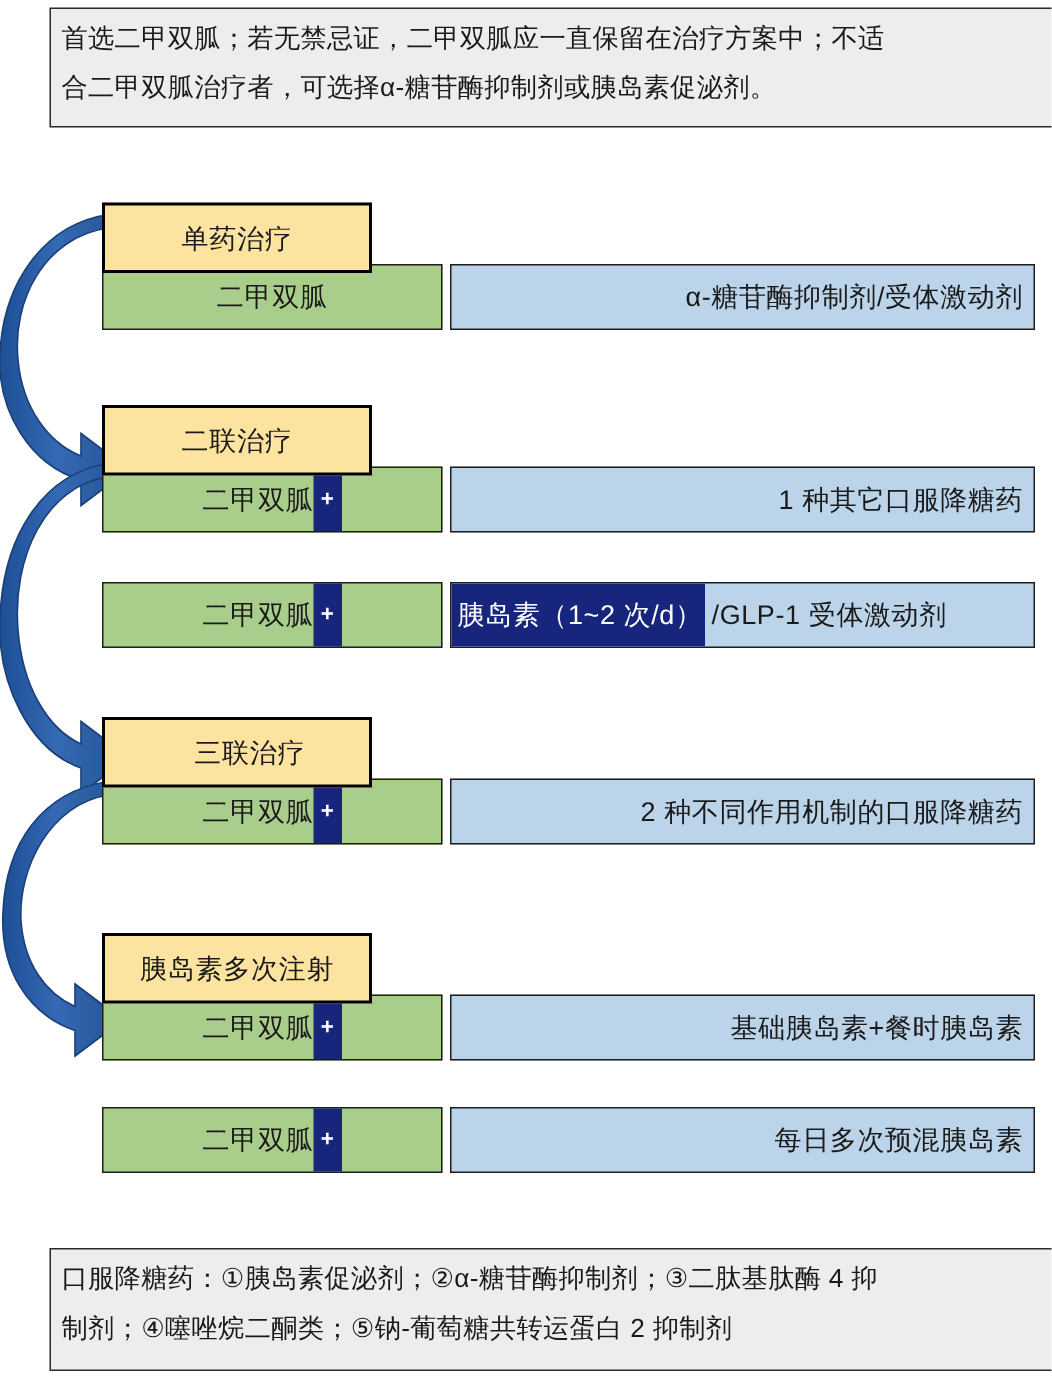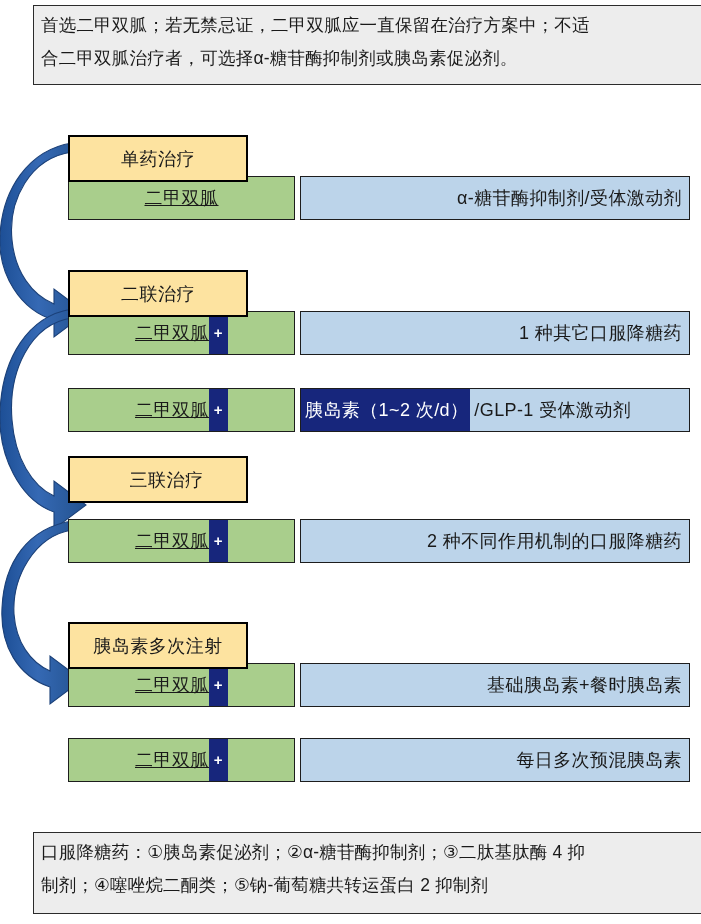--- a/index.html
+++ b/index.html
@@ -75,21 +75,21 @@
     background: #a9ce8c;
     border: 1px solid #1d1d1d;
     display: flex;
     align-items: center;
     justify-content: center;
     font-size: 18px;
     color: #1a1a1a;
     letter-spacing: 0.5px;
     z-index: 2;
   }
-  .met-label { display: inline-block; text-decoration: underline; }
+  .met-label { display: inline-block; }
   .plus-mark {
     display: inline-block;
     background: #17267c;
     color: #ffffff;
     font-size: 15px;
     font-weight: bold;
     line-height: 42px;
     height: 42px;
     width: 19px;
     text-align: center;
@@ -208,21 +208,21 @@
         <span class="plus-mark">+</span>
     </div>
     <div class="opt-box left-align">
       <span class="hl-navy">胰岛素（1~2 次/d）</span>
         <span class="hl-rest">/GLP-1 受体激动剂</span>
     </div>
   </div>
 </div>
 
 <div class="stage">
-  <div class="stage-title" style="top:456px;padding-left:17px;">三联治疗</div>
+  <div class="stage-title" style="top:478px;padding-left:17px;">三联治疗</div>
 
   <div class="drug-row" style="top:519px;">
     <div class="met-box">
       <span class="met-label">二甲双胍</span>
         <span class="plus-mark">+</span>
     </div>
     <div class="opt-box">2 种不同作用机制的口服降糖药</div>
   </div>
 </div>
 

